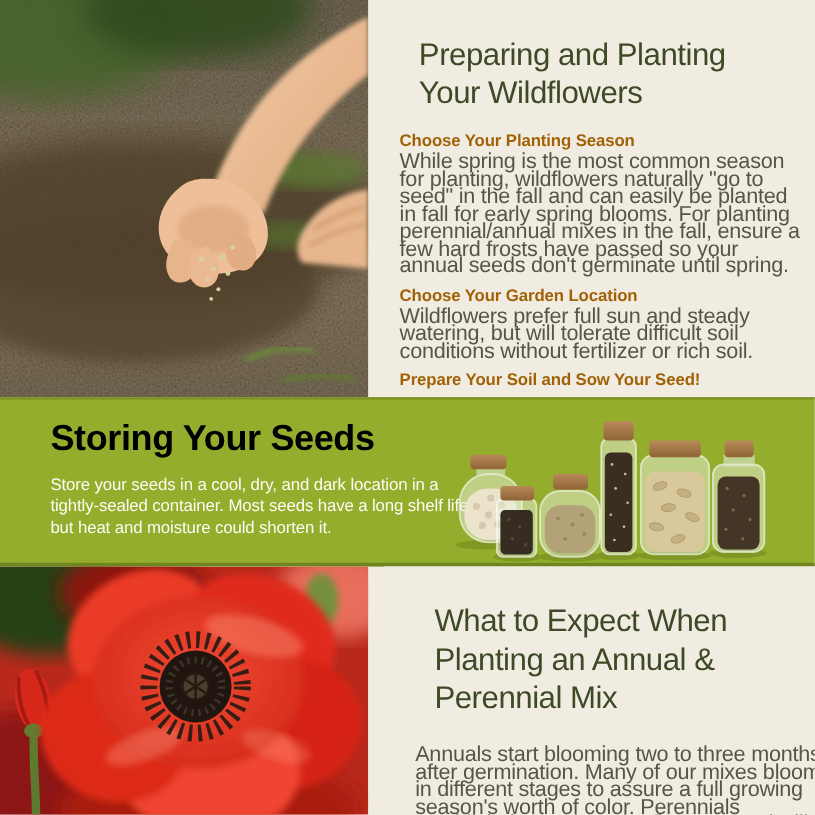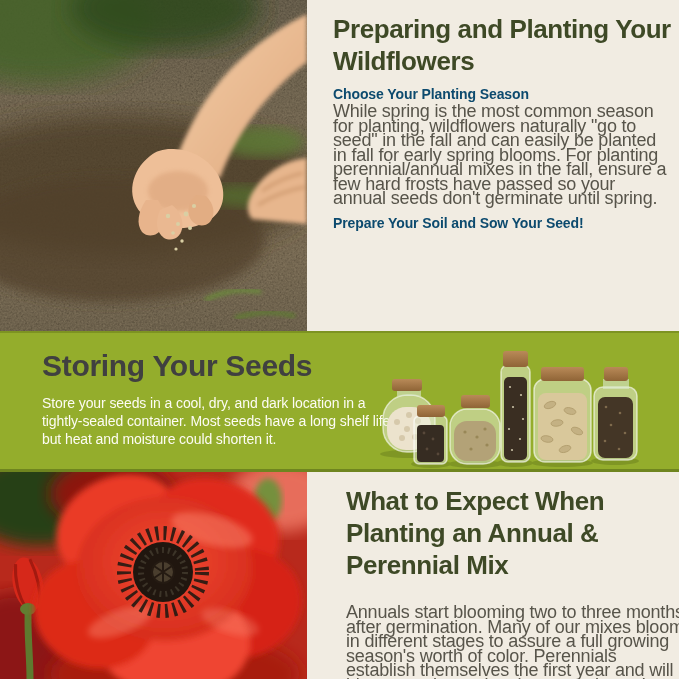--- a/index.html
+++ b/index.html
@@ -9,39 +9,39 @@
     font-family:"Liberation Sans", sans-serif;
   }
   .abs{position:absolute;}
   
   .photo-top{left:0;top:0;width:307px;height:331px;overflow:hidden;}
   .top-text{
     left:307px;top:0;width:372px;height:331px;box-sizing:border-box;
     padding:13px 8px 0 26px;background:#f1ece2;
   }
   h1.sec{
-    margin:0;font-size:26px;line-height:32px;font-weight:700;
+    margin:16px;font-size:26px;line-height:32px;font-weight:400;
     color:#3e4926;letter-spacing:-0.4px;
   }
   .sub{
-    margin:9px 0 2px;font-size:14px;font-weight:700;color:#0c4a6e;
+    margin:9px 0 2px;font-size:14px;font-weight:700;color:#a16207;
     letter-spacing:-0.1px;
   }
   .body-p{
     margin:0;font-size:18px;line-height:14.5px;color:#57544a;
     letter-spacing:-0.2px;
   }
   
   .band{
     left:0;top:331px;width:679px;height:141px;background:#94ad2c;
     border-top:2px solid #7d9322;border-bottom:3px solid #6f851f;
     box-sizing:border-box;
   }
   .band-text{position:absolute;left:42px;top:16px;width:352px;}
-  .band-text h2{margin:0;font-size:30px;font-weight:700;color:#404040;letter-spacing:-0.3px;}
+  .band-text h2{margin:0;font-size:30px;font-weight:700;color:#000000;letter-spacing:-0.3px;}
   .band-text p{margin:11px 0 0;font-size:14px;line-height:18px;color:#fdfcf4;letter-spacing:-0.1px;}
   .jars{position:absolute;left:375px;top:4px;width:296px;height:132px;}
   
   .photo-bottom{left:0;top:472px;width:307px;height:207px;overflow:hidden;}
   .bottom-text{
     left:320px;top:472px;width:372px;height:207px;box-sizing:border-box;
     padding:13px 8px 0 26px;background:#f1ece2;
   }
   .bottom-text .body-p{margin-top:24px;}
   svg{display:block;}
@@ -114,20 +114,24 @@
   </svg>
 </div>
 
 <div class="abs top-text">
   <h1 class="sec">Preparing and Planting Your Wildflowers</h1>
   <div>
     <h3 class="sub">Choose Your Planting Season</h3>
     <p class="body-p">While spring is the most common season for planting, wildflowers naturally "go to seed" in the fall and can easily be planted in fall for early spring blooms. For planting perennial/annual mixes in the fall, ensure a few hard frosts have passed so your annual seeds don't germinate until spring.</p>
   </div>
   <div>
+    <h3 class="sub">Choose Your Garden Location</h3>
+    <p class="body-p">Wildflowers prefer full sun and steady watering, but will tolerate difficult soil conditions without fertilizer or rich soil.</p>
+  </div>
+  <div>
     <h3 class="sub">Prepare Your Soil and Sow Your Seed!</h3>
   </div>
 </div>
 
 <div class="abs band">
   <div class="band-text">
     <h2>Storing Your Seeds</h2>
     <p>Store your seeds in a cool, dry, and dark location in a tightly-sealed container. Most seeds have a long shelf life, but heat and moisture could shorten it.</p>
   </div>
   <div class="jars">

